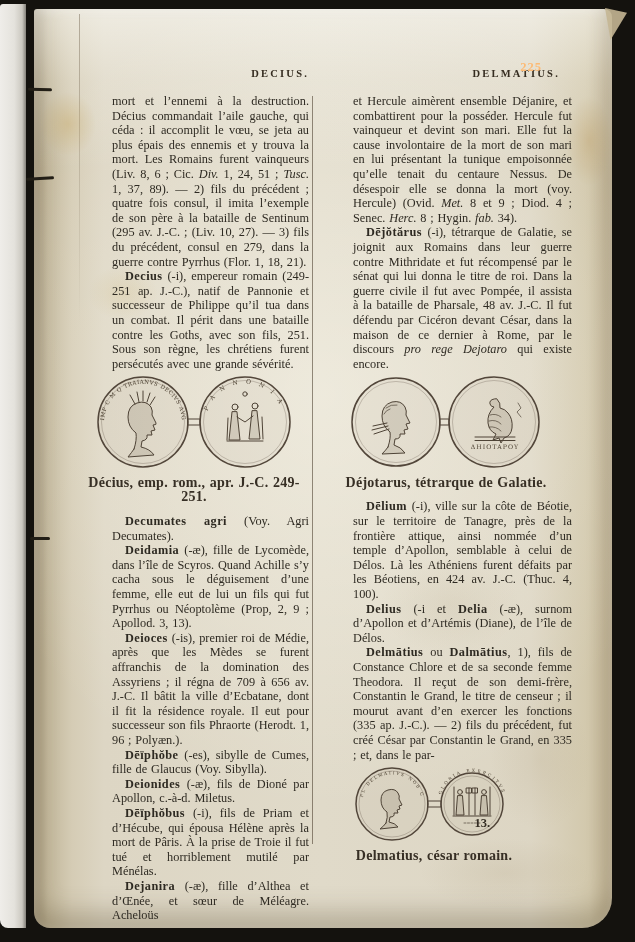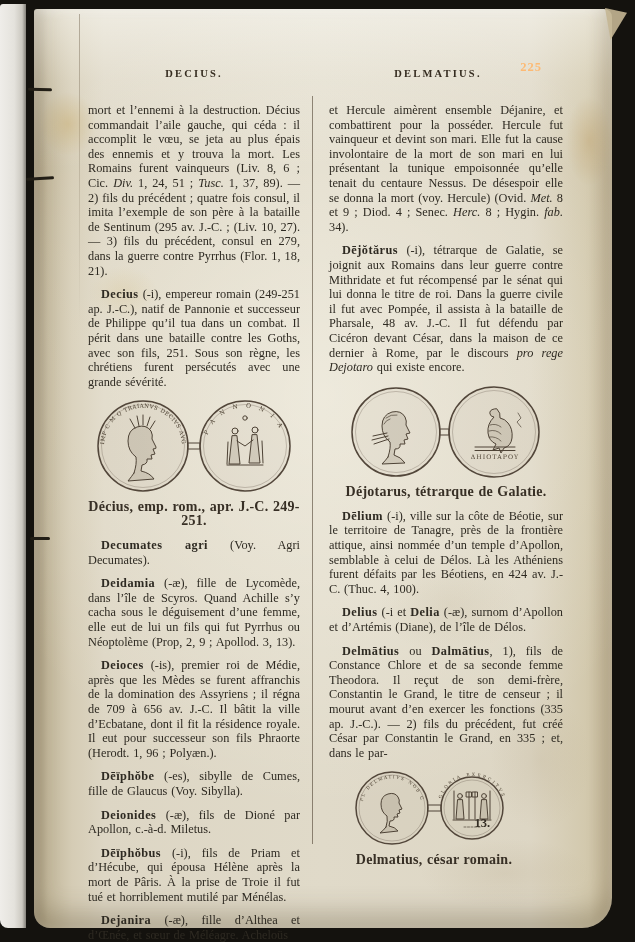--- a/index.html
+++ b/index.html
@@ -18,31 +18,31 @@
       #d9d2c0;
     box-shadow:inset 0 -16px 24px rgba(90,75,45,.30), inset 0 3px 10px rgba(255,255,255,.38);}
   .corner-sliver{position:absolute;left:605px;top:8px;width:22px;height:32px;background:#c4b694;
     clip-path:polygon(0 0,100% 15%,25% 100%);opacity:.9;}
   .stitch{position:absolute;background:#221e16;border-radius:2px;}
   .crease{position:absolute;left:79px;top:14px;width:1px;height:310px;
     background:linear-gradient(180deg,rgba(90,74,52,.4),rgba(90,74,52,0));}
   .stain{position:absolute;pointer-events:none;}
   
   .rt{position:absolute;top:68px;font-weight:bold;font-size:10.5px;letter-spacing:2.2px;
-      color:#352c20;text-align:center;}
+      color:#352c20;text-align:right;}
   .rt-left{left:79px;width:230px;}
   .rt-right{left:316px;width:244px;}
   .pg{position:absolute;top:60px;left:500px;width:42px;text-align:right;font-size:12.5px;
       font-weight:bold;letter-spacing:1px;color:#fdba74;}
   
   .col{position:absolute;top:94px;color:#2e2a22;font-size:12.3px;line-height:14.6px;
        text-align:justify;word-spacing:.06em;hyphens:auto;}
   .col-left{left:79px;width:230px;}
   .col-right{left:320px;width:252px;}
-  .col p{margin:9px;text-indent:13px;}
+  .col p{margin:0;text-indent:13px;padding-left:33px;}
   .col p.noind{text-indent:0;}
   .col b{letter-spacing:.45px;}
   .rule{position:absolute;left:312px;top:96px;width:1px;height:748px;background:rgba(66,52,36,.55);}
   
   figure.fig{margin:3px auto 9px;text-align:center;}
   figure.fig.shift{transform:translateX(-12px);}
   figcaption.cap{font-size:14px;font-weight:bold;letter-spacing:.25px;color:#372f25;margin-top:2px;
       text-indent:0;}
   svg .c{fill:rgba(120,105,80,.05);stroke:#52463a;stroke-width:1.5;}
   svg .ci{fill:none;stroke:#52463a;stroke-width:.5;opacity:.55;}

